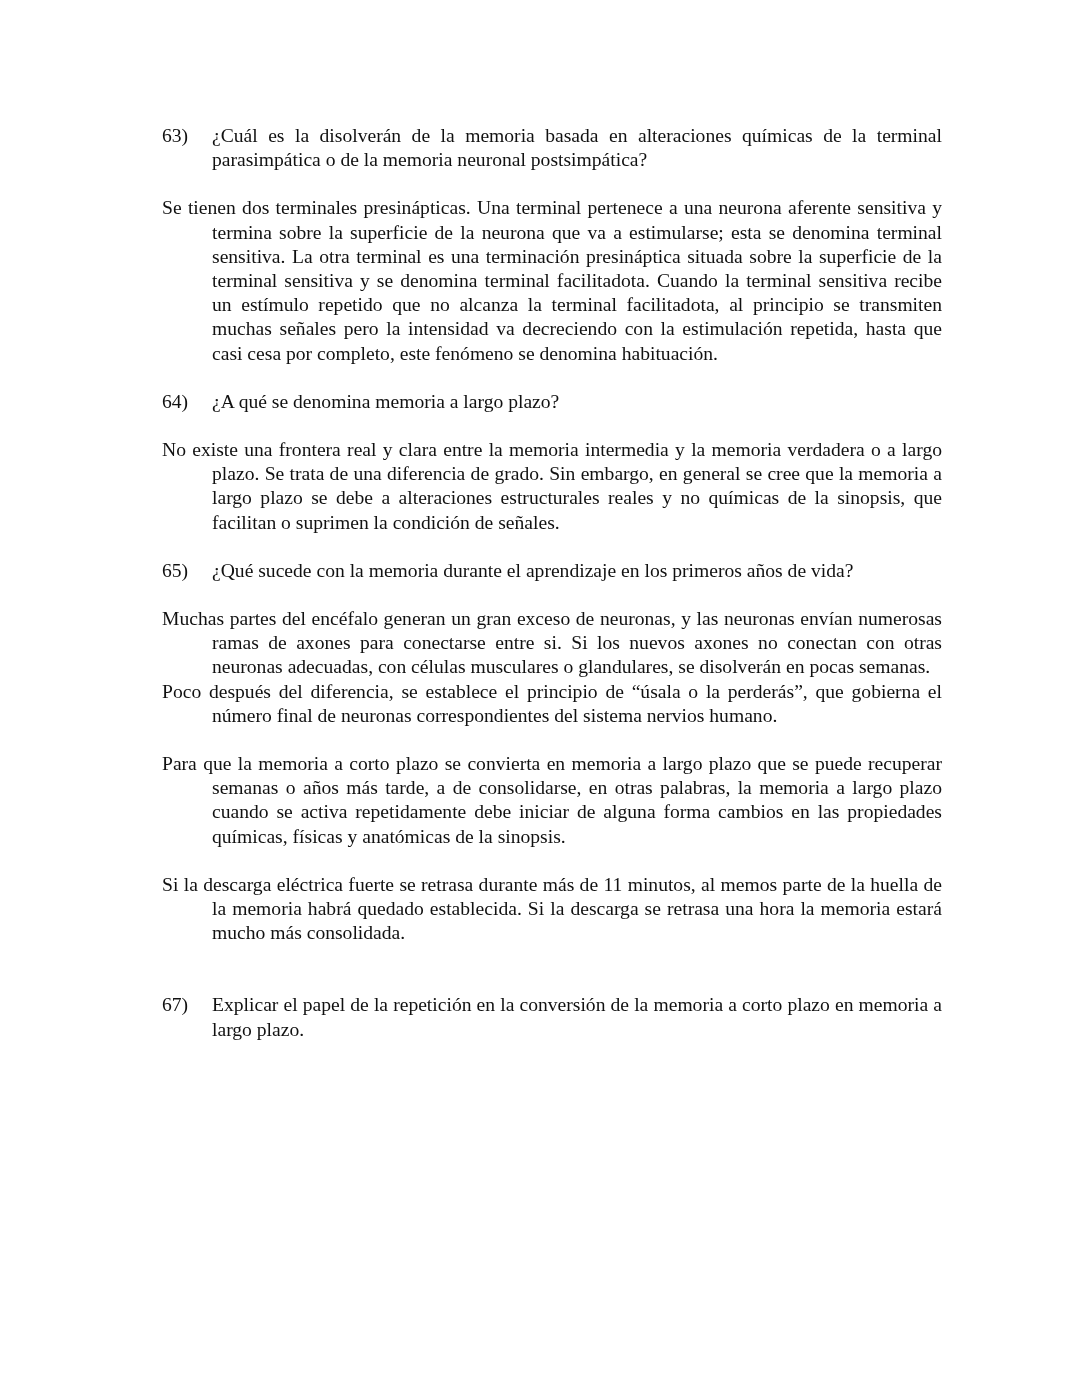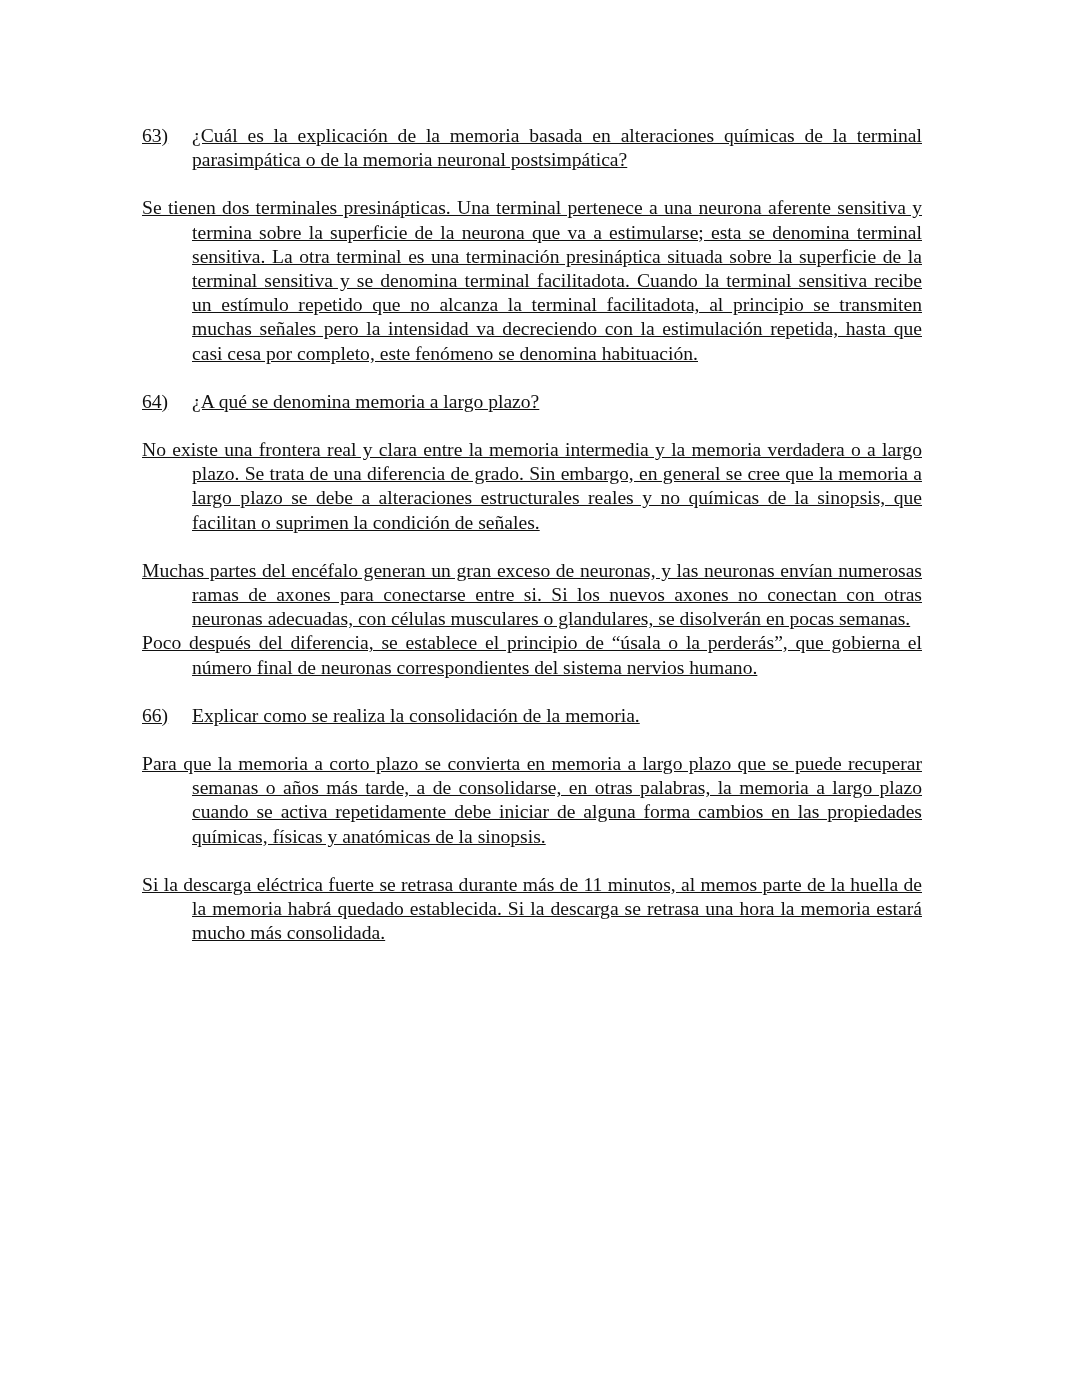--- a/index.html
+++ b/index.html
@@ -1,46 +1,50 @@
 <!DOCTYPE html>
 <html><head>
 <meta charset="utf-8">
 <style>
   html, body { margin: 0; padding: 0; background: #ffffff; }
   body { width: 1080px; height: 1397px; position: relative; overflow: hidden;
          font-family: "Liberation Serif", "DejaVu Serif", serif; color: #111111; }
-  .page { position: absolute; left: 142px; top: 124px; width: 780px; font-size: 19.6px; line-height: 24.2px; text-decoration: underline; }
+  .page { position: absolute; left: 162px; top: 124px; width: 780px; font-size: 19.6px; line-height: 24.2px; }
   .q { display: flex; margin-bottom: 24px; }
   .q .num { width: 50px; flex: 0 0 50px; }
   .q .text { flex: 1; text-align: justify; }
   .p { text-align: justify; padding-left: 50px; text-indent: -50px; margin-bottom: 24px; }
   .p.tight { margin-bottom: 0; }
   .gap-large { margin-bottom: 48px; }
 </style>
 </head>
 <body>
 
 <div class="page">
 
   <div class="q">
     <span class="num">63)</span>
-    <span class="text">¿Cuál es la explicación de la memoria basada en alteraciones químicas de la terminal parasimpática o de la memoria neuronal postsimpática?</span>
+    <span class="text">¿Cuál es la disolverán de la memoria basada en alteraciones químicas de la terminal parasimpática o de la memoria neuronal postsimpática?</span>
   </div>
   <div class="p">Se tienen dos terminales presinápticas. Una terminal pertenece a una neurona aferente sensitiva y termina sobre la superficie de la neurona que va a estimularse; esta se denomina terminal sensitiva. La otra terminal es una terminación presináptica situada sobre la superficie de la terminal sensitiva y se denomina terminal facilitadota. Cuando la terminal sensitiva recibe un estímulo repetido que no alcanza la terminal facilitadota, al principio se transmiten muchas señales pero la intensidad va decreciendo con la estimulación repetida, hasta que casi cesa por completo, este fenómeno se denomina habituación.</div>
 
   <div class="q">
     <span class="num">64)</span>
     <span class="text">¿A qué se denomina memoria a largo plazo?</span>
   </div>
   <div class="p">No existe una frontera real y clara entre la memoria intermedia y la memoria verdadera o a largo plazo. Se trata de una diferencia de grado. Sin embargo, en general se cree que la memoria a largo plazo se debe a alteraciones estructurales reales y no químicas de la sinopsis, que facilitan o suprimen la condición de señales.</div>
 
+  <div class="q">
+    <span class="num">65)</span>
+    <span class="text">¿Qué sucede con la memoria durante el aprendizaje en los primeros años de vida?</span>
+  </div>
   <div class="p tight">Muchas partes del encéfalo generan un gran exceso de neuronas, y las neuronas envían numerosas ramas de axones para conectarse entre si. Si los nuevos axones no conectan con otras neuronas adecuadas, con células musculares o glandulares, se disolverán en pocas semanas.</div>
   <div class="p">Poco después del diferencia, se establece el principio de “úsala o la perderás”, que gobierna el número final de neuronas correspondientes del sistema nervios humano.</div>
 
-  <div class="q">
-    <span class="num">66)</span>
-    <span class="text">Explicar como se realiza la consolidación de la memoria.</span>
-  </div>
   <div class="p">Para que la memoria a corto plazo se convierta en memoria a largo plazo que se puede recuperar semanas o años más tarde, a de consolidarse, en otras palabras, la memoria a largo plazo cuando se activa repetidamente debe iniciar de alguna forma cambios en las propiedades químicas, físicas y anatómicas de la sinopsis.</div>
   <div class="p gap-large">Si la descarga eléctrica fuerte se retrasa durante más de 11 minutos, al memos parte de la huella de la memoria habrá quedado establecida. Si la descarga se retrasa una hora la memoria estará mucho más consolidada.</div>
 
+  <div class="q">
+    <span class="num">67)</span>
+    <span class="text"> Explicar el papel de la repetición en la conversión de la memoria a corto plazo en memoria a largo plazo.</span>
+  </div>
 
 </div>
 
 </body></html>

